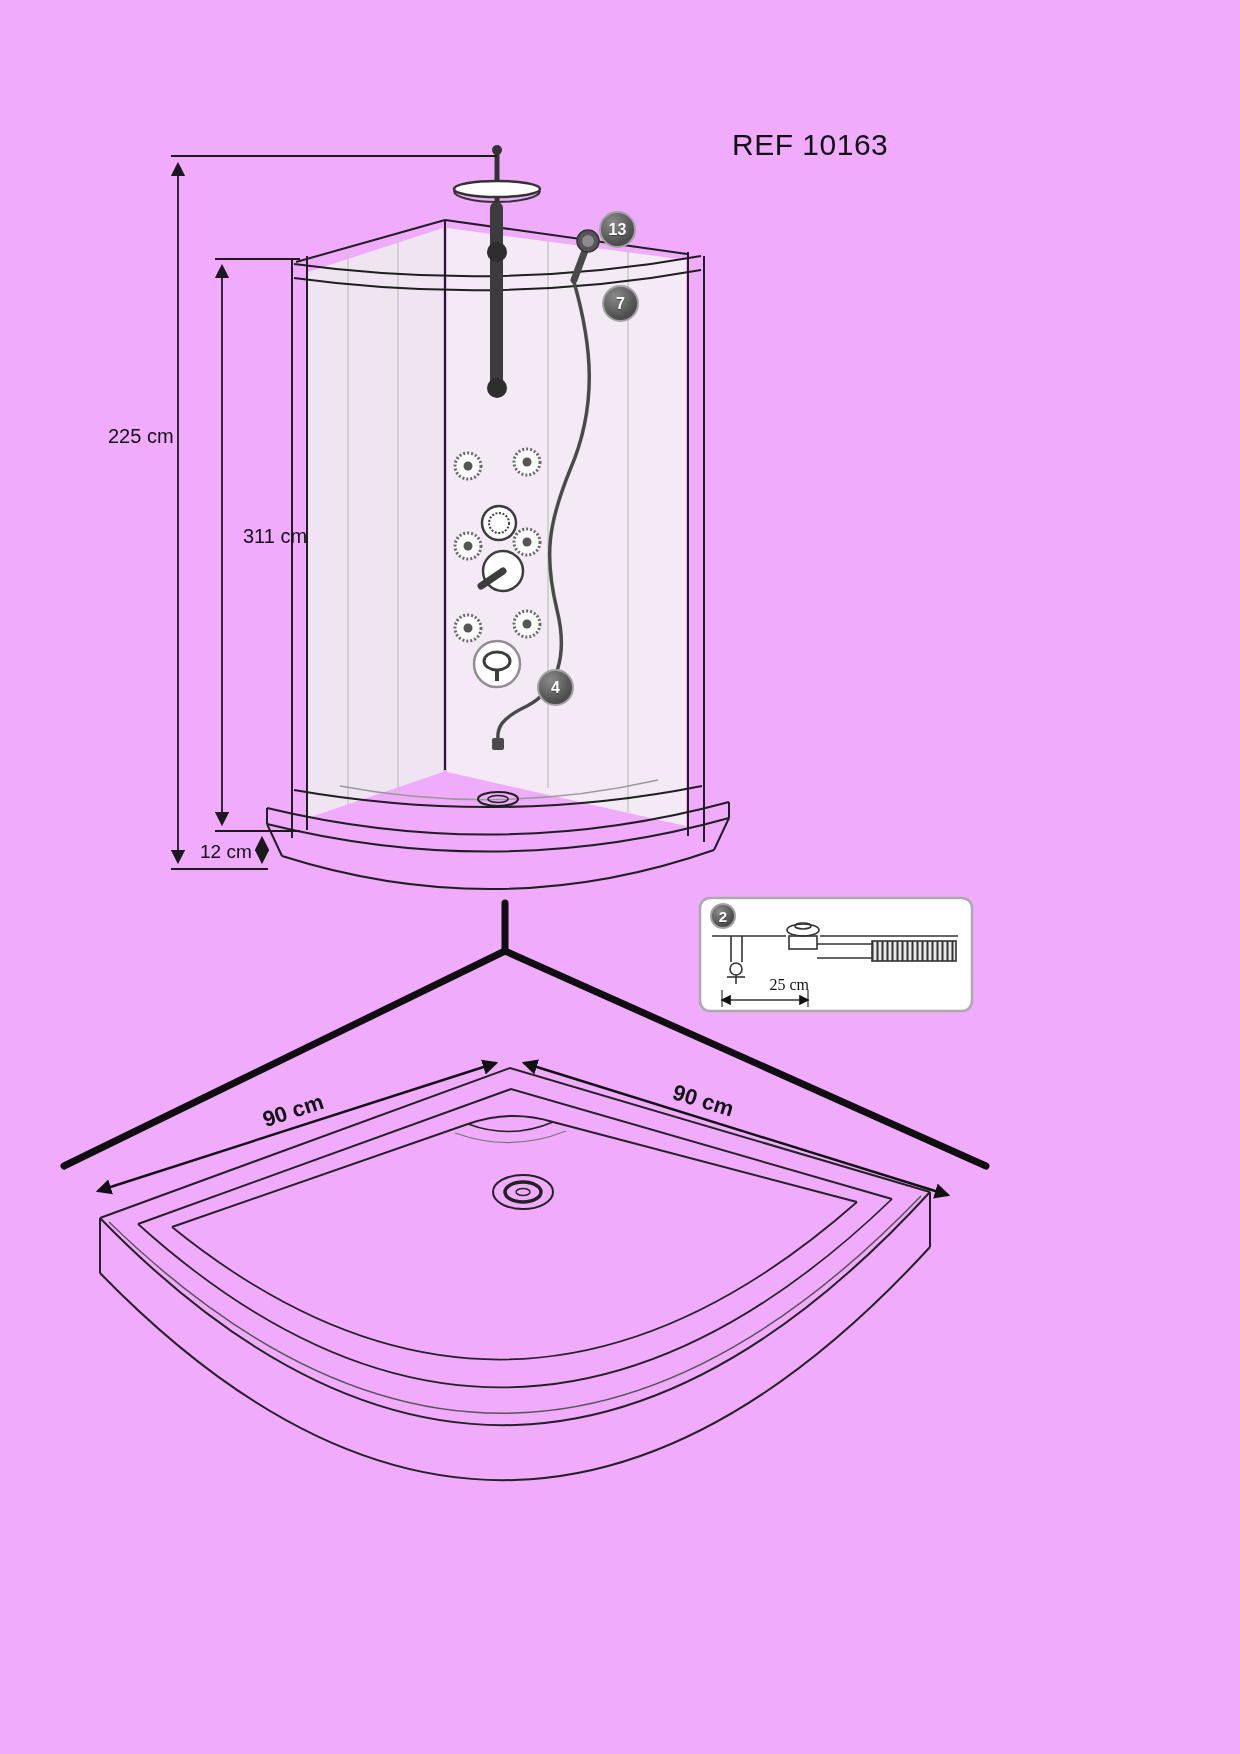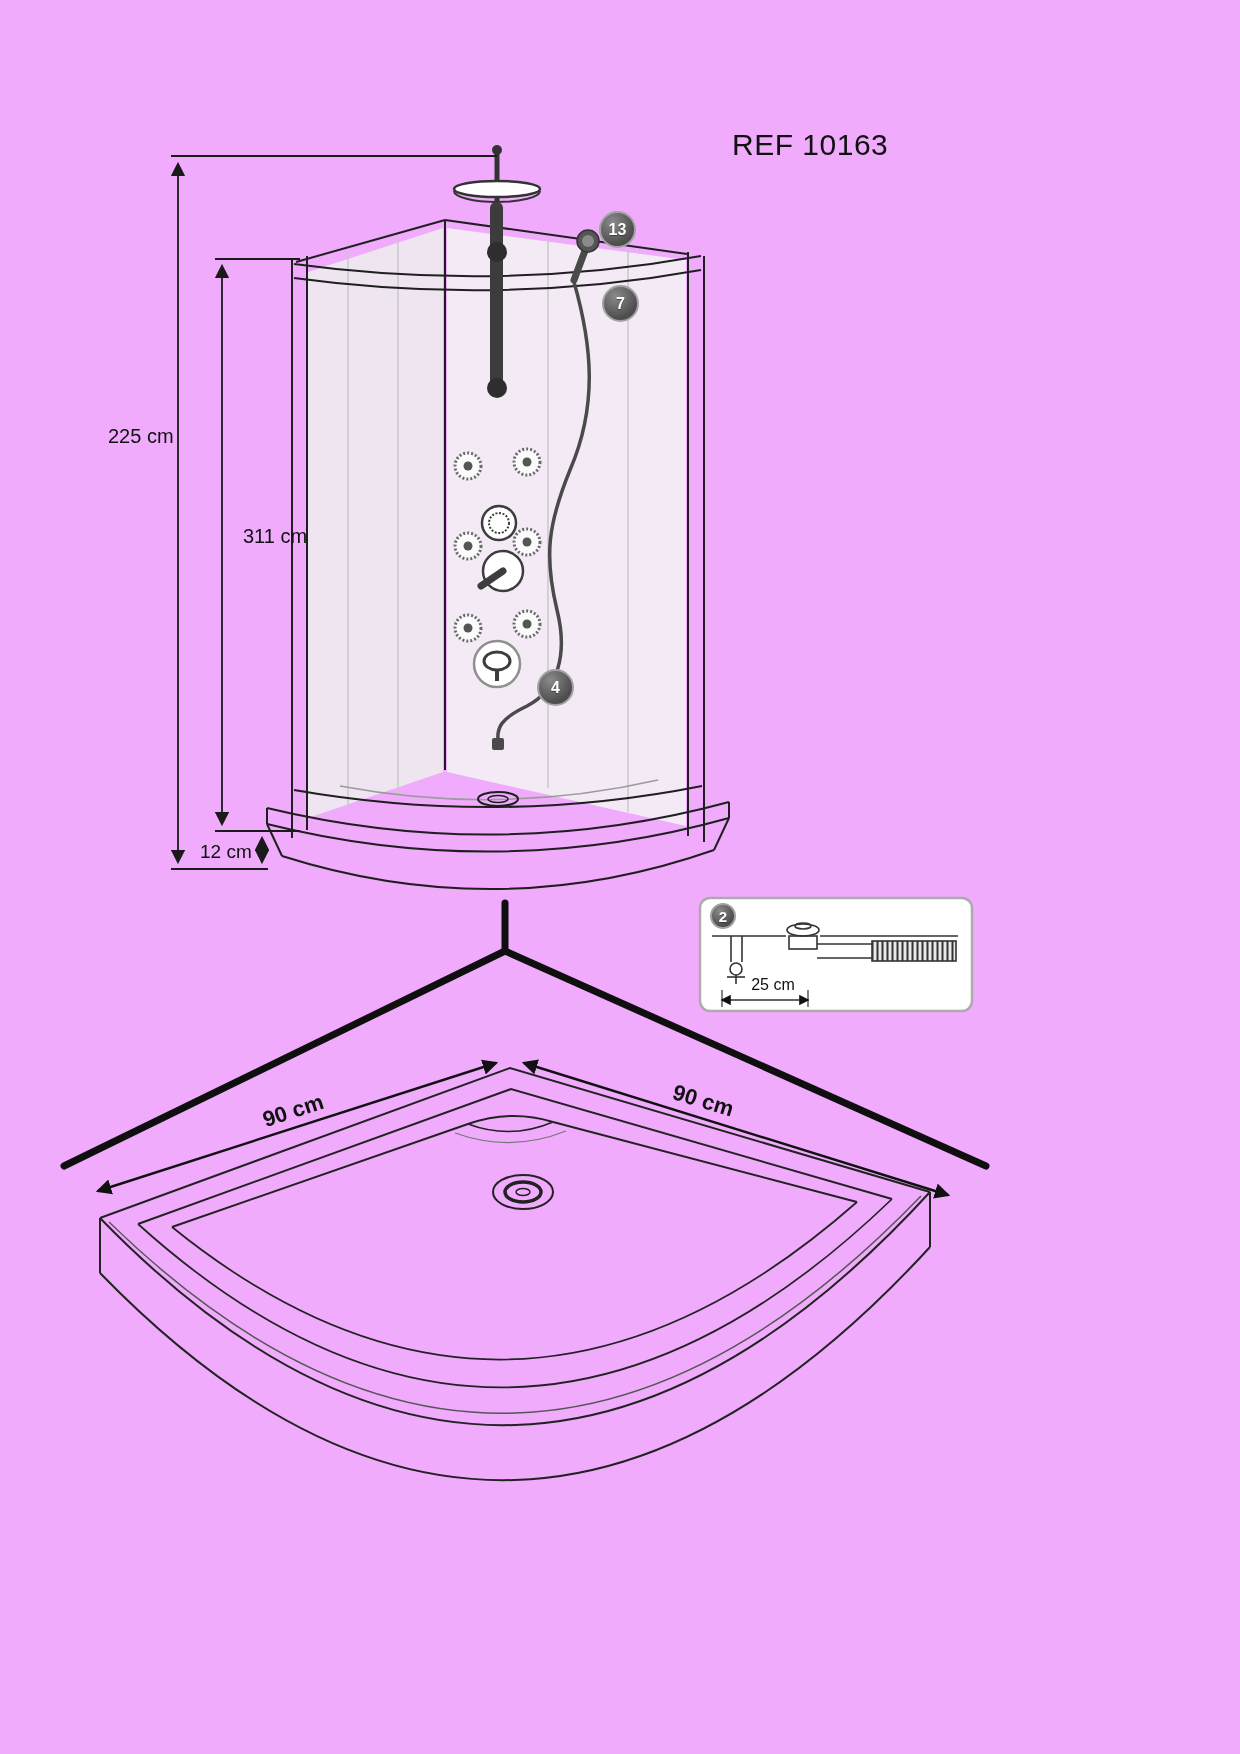--- a/index.html
+++ b/index.html
@@ -214,21 +214,21 @@
       <ellipse cx="523" cy="1192" rx="7" ry="3.5" stroke-width="1.5"></ellipse>
     </g>
   </svg>
 
   <div class="ref-title">REF 10163</div>
 
   <div class="dim" style="left:108px;top:426px;">225 cm</div>
   <div class="dim" style="left:243px;top:526px;">311 cm</div>
   <div class="dim" style="left:200px;top:842px;font-size:19px;">12 cm</div>
 
-  <div class="dim" style="left:737px;top:977px;width:72px;text-align:center;font-size:16px;">25 cm</div>
+  <div class="dim" style="left:737px;top:977px;width:72px;text-align:right;font-size:16px;font-family:Liberation Serif, serif;">25 cm</div>
 
   <div class="dim dim-90" style="left:262px;top:1100px;transform:rotate(-18deg);">90 cm</div>
   <div class="dim dim-90" style="left:672px;top:1090px;transform:rotate(17deg);">90 cm</div>
 
   <div class="badge badge-lg" style="left:599px;top:211px;">13</div>
   <div class="badge badge-lg" style="left:602px;top:285px;">7</div>
   <div class="badge badge-lg" style="left:537px;top:669px;">4</div>
   <div class="badge badge-sm" style="left:710px;top:903px;">2</div>
 
 </div>

